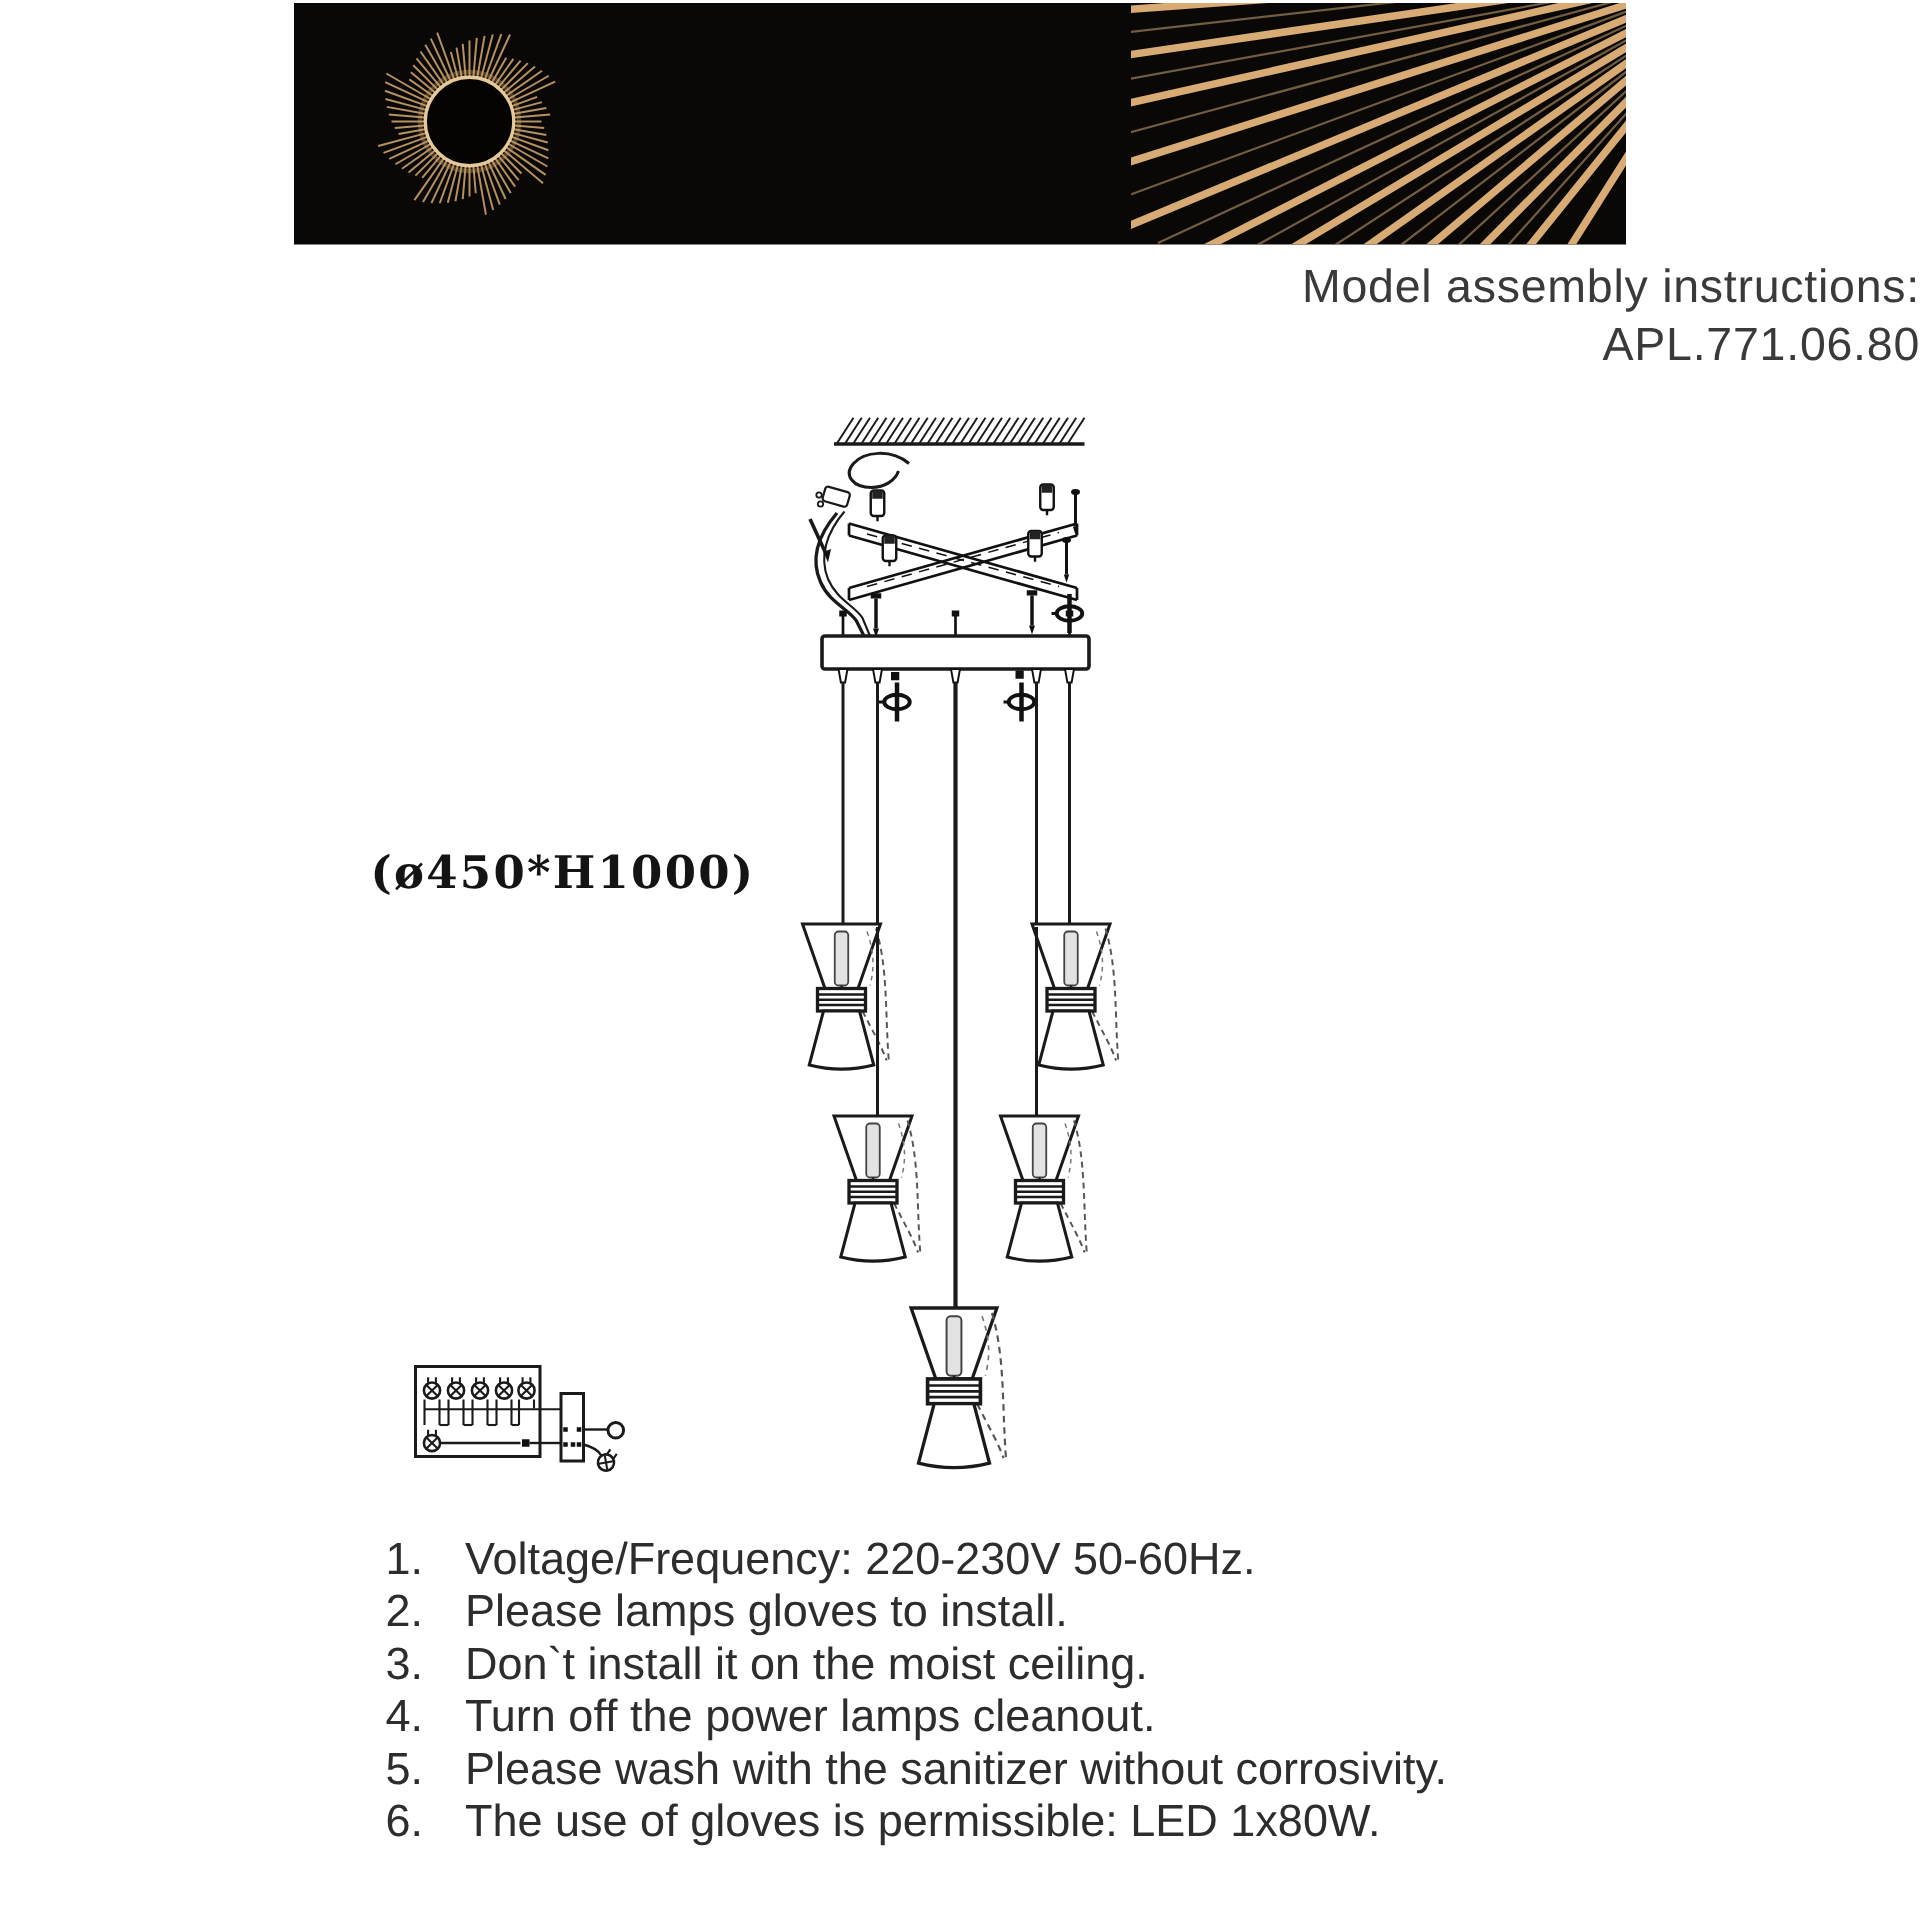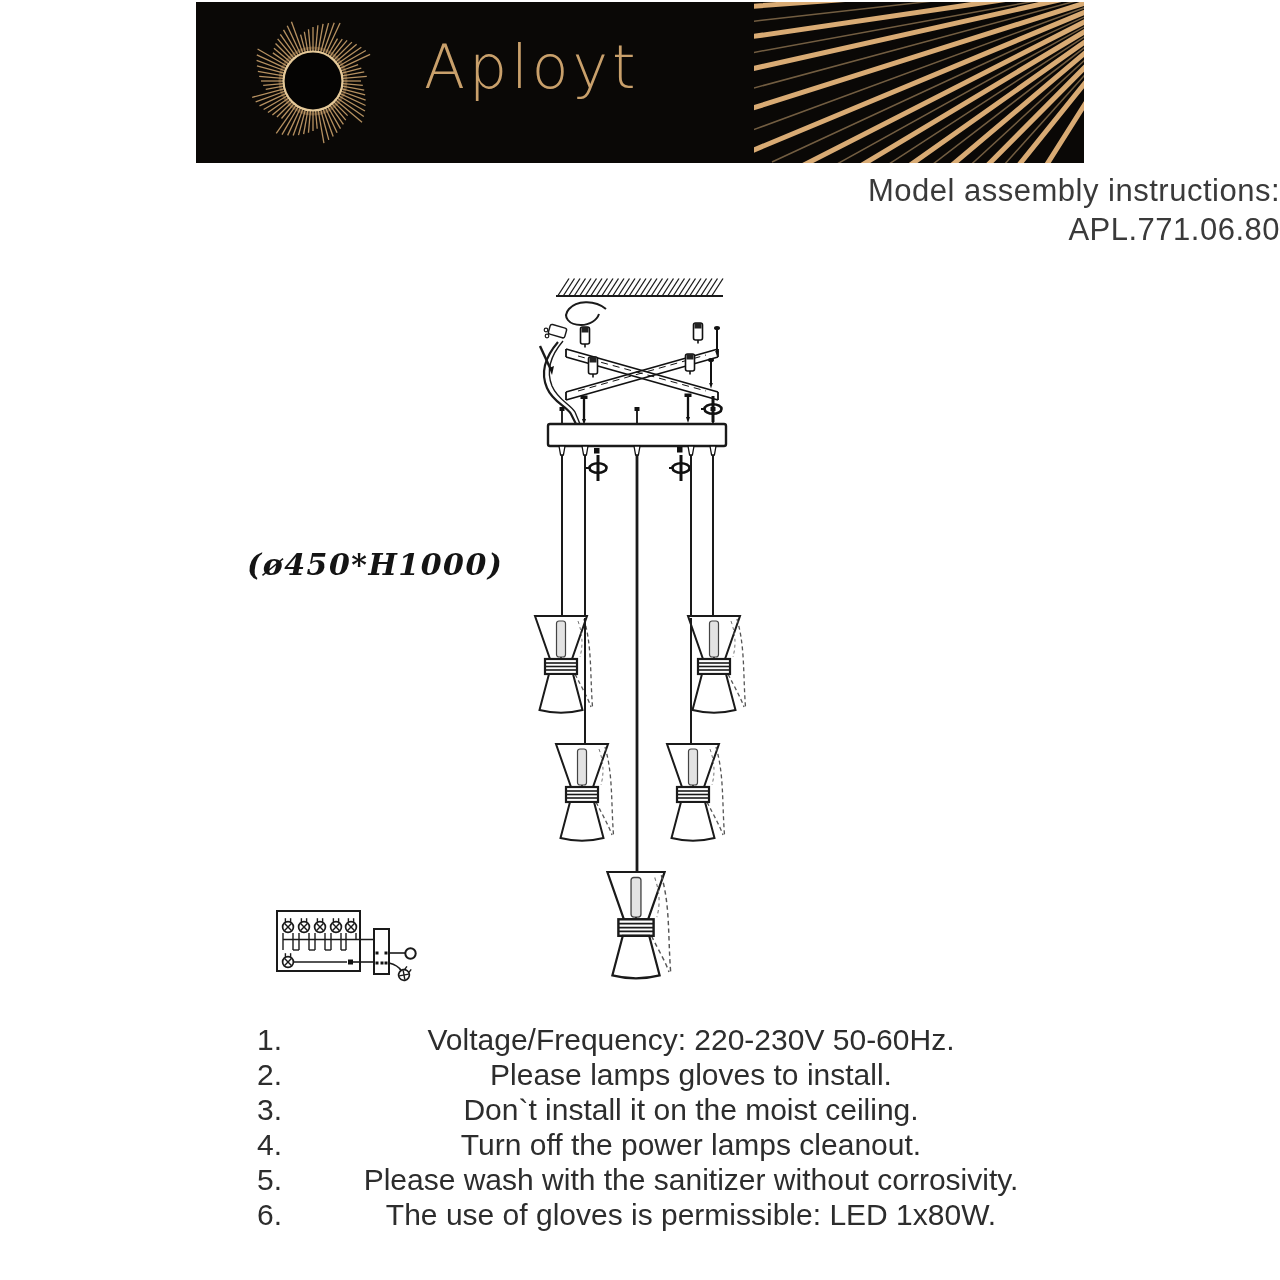--- a/index.html
+++ b/index.html
@@ -19,31 +19,31 @@
   }
   .fan-svg{position:absolute;right:0;top:0;}
   .title-line1,.title-line2{
     position:absolute;left:0;width:100%;text-align:right;
     color:#3a3a3a;font-size:31px;letter-spacing:.5px;font-weight:500;
   }
   .title-line1{top:173px;}
   .title-line2{top:212px;}
   .diagram-svg{position:absolute;left:0;top:0;}
   .dimension{
-    position:absolute;left:247px;top:547px;
+    position:absolute;left:247px;top:565px;
     font-family:"DejaVu Serif",serif;font-weight:700;font-size:30px;
-    color:#141414;letter-spacing:1.5px;font-style:italic;
+    color:#141414;letter-spacing:1.5px;
   }
   .instructions{
     position:absolute;left:257px;top:1022px;width:815px;
     font-size:30px;color:#2d2d2d;
   }
   .inst-row{display:flex;line-height:35px;}
   .inst-num{width:53px;flex:none;}
-  .inst-text{flex:1;text-align:center;}
+  .inst-text{flex:1;}
 </style>
 </head>
 <body style="--header-bg: #0a0806; --gold: #c9a06b;">
 
 <div class="header">
   <svg class="logo-svg" width="150" height="150" viewBox="0 0 150 150">
     <g id="logo-rays">
         <line x1="105" y1="75" x2="123" y2="75" stroke="#c9a06b" stroke-width="1.3" opacity="0.9"></line>
         <line x1="104.88584094275237" y1="77.61467228242975" x2="124.80973490458729" y2="79.35778713738291" stroke="#c9a06b" stroke-width="1.3" opacity="0.9"></line>
         <line x1="104.54423259036625" y1="80.20944533000791" x2="126.21000315663483" y2="84.02970523868038" stroke="#c9a06b" stroke-width="1.3" opacity="0.9"></line>
@@ -114,21 +114,20 @@
         <line x1="102.1892336110995" y1="62.321452147779" x2="132.09739058330894" y2="48.3750495103359" stroke="#c9a06b" stroke-width="1.3" opacity="0.9"></line>
         <line x1="103.19077862357724" y1="64.73939570022995" x2="120.1052457977236" y2="58.58303312036791" stroke="#c9a06b" stroke-width="1.3" opacity="0.9"></line>
         <line x1="103.97777478867205" y1="67.23542864692438" x2="123.29629131445341" y2="62.059047744873965" stroke="#c9a06b" stroke-width="1.3" opacity="0.9"></line>
         <line x1="104.54423259036625" y1="69.79055466999209" x2="126.21000315663483" y2="65.97029476131962" stroke="#c9a06b" stroke-width="1.3" opacity="0.9"></line>
         <line x1="104.88584094275237" y1="72.38532771757025" x2="128.79451369695425" y2="70.29358989162645" stroke="#c9a06b" stroke-width="1.3" opacity="0.9"></line>
       </g>
     <circle cx="75" cy="75" r="29" fill="#050403"></circle>
     <circle cx="75" cy="75" r="29.5" fill="none" stroke="#f0d3a0" stroke-width="2.2" opacity="0.95"></circle>
     <circle cx="75" cy="75" r="33" fill="none" stroke="#caa06b" stroke-width="3" opacity="0.35"></circle>
   </svg>
-  <div class="brand">Aployt</div>
   <svg class="fan-svg" width="330" height="161" viewBox="0 0 330 161">
     <g stroke="#d9ab74" stroke-width="5" stroke-linecap="round">
       <line x1="330" y1="-20" x2="-25" y2="6"></line>
       <line x1="330" y1="-14" x2="-25" y2="38"></line>
       <line x1="332" y1="-8" x2="-25" y2="72"></line>
       <line x1="334" y1="0" x2="-20" y2="112"></line>
       <line x1="336" y1="8" x2="-5" y2="150"></line>
       <line x1="338" y1="16" x2="40" y2="168"></line>
       <line x1="340" y1="24" x2="88" y2="175"></line>
       <line x1="342" y1="32" x2="135" y2="178"></line>

